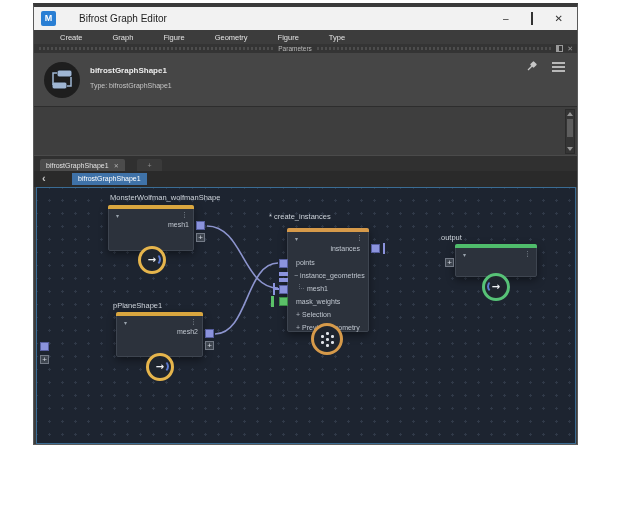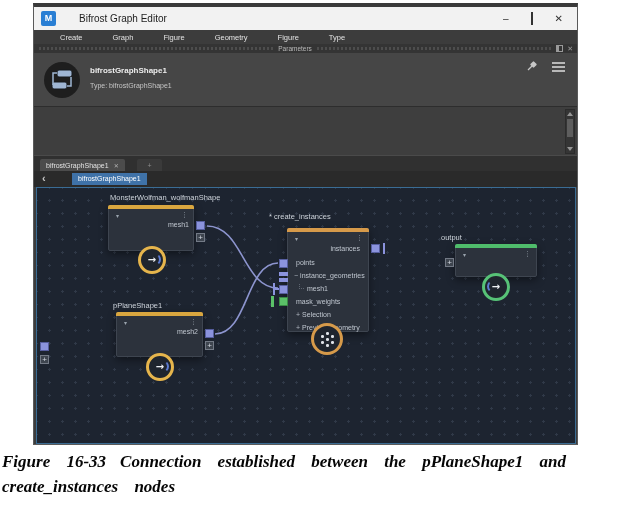--- a/index.html
+++ b/index.html
@@ -277,18 +277,14 @@
       </div>
       <div class="plusbox" style="left:408px; top:70px;">+</div>
       <div class="ncircle ring-green" style="left:445px; top:85px; width:28px; height:28px;">
         <div class="arc arc-l"></div>
         <span class="circ-arrow">→</span>
       </div>
 
     </div>
   </div>
 
-  <div id="caption">
-    <div class="cap-line"><span class="figlabel">Figure 16-33</span><span>Connection established between the pPlaneShape1 and</span></div>
-    <div class="cap-line">create_instances nodes</div>
-  </div>
 
 </div>
 
 </body></html>

